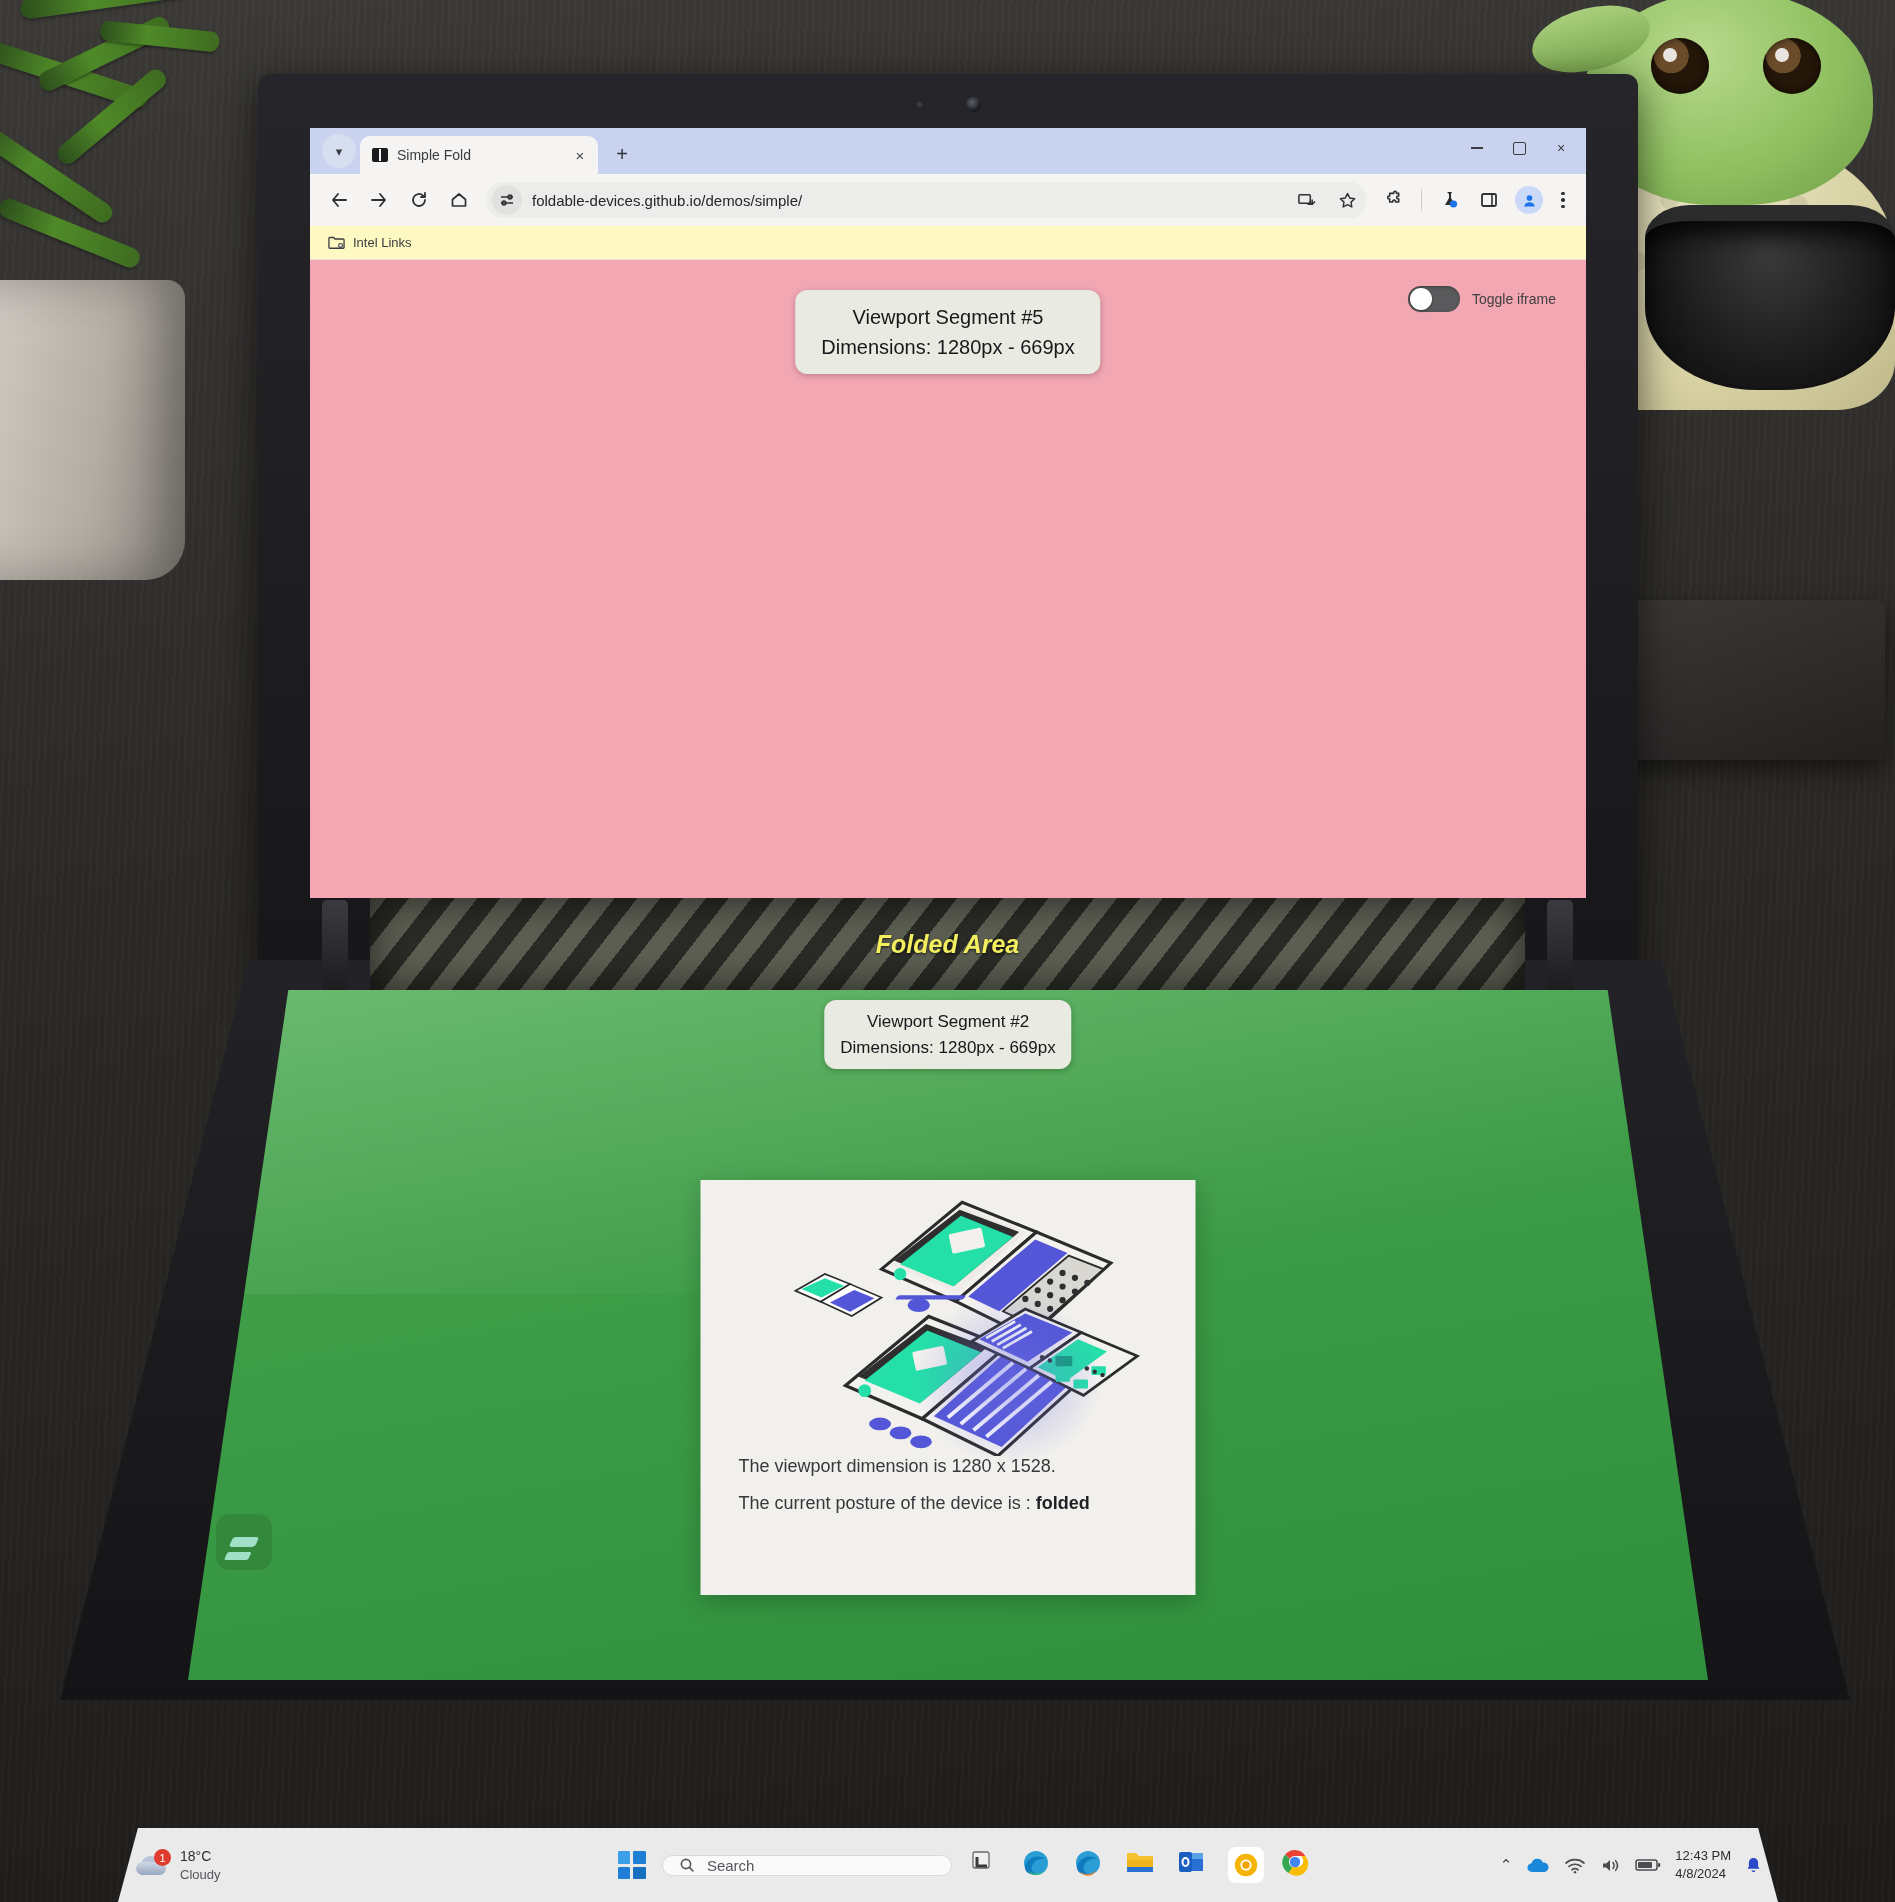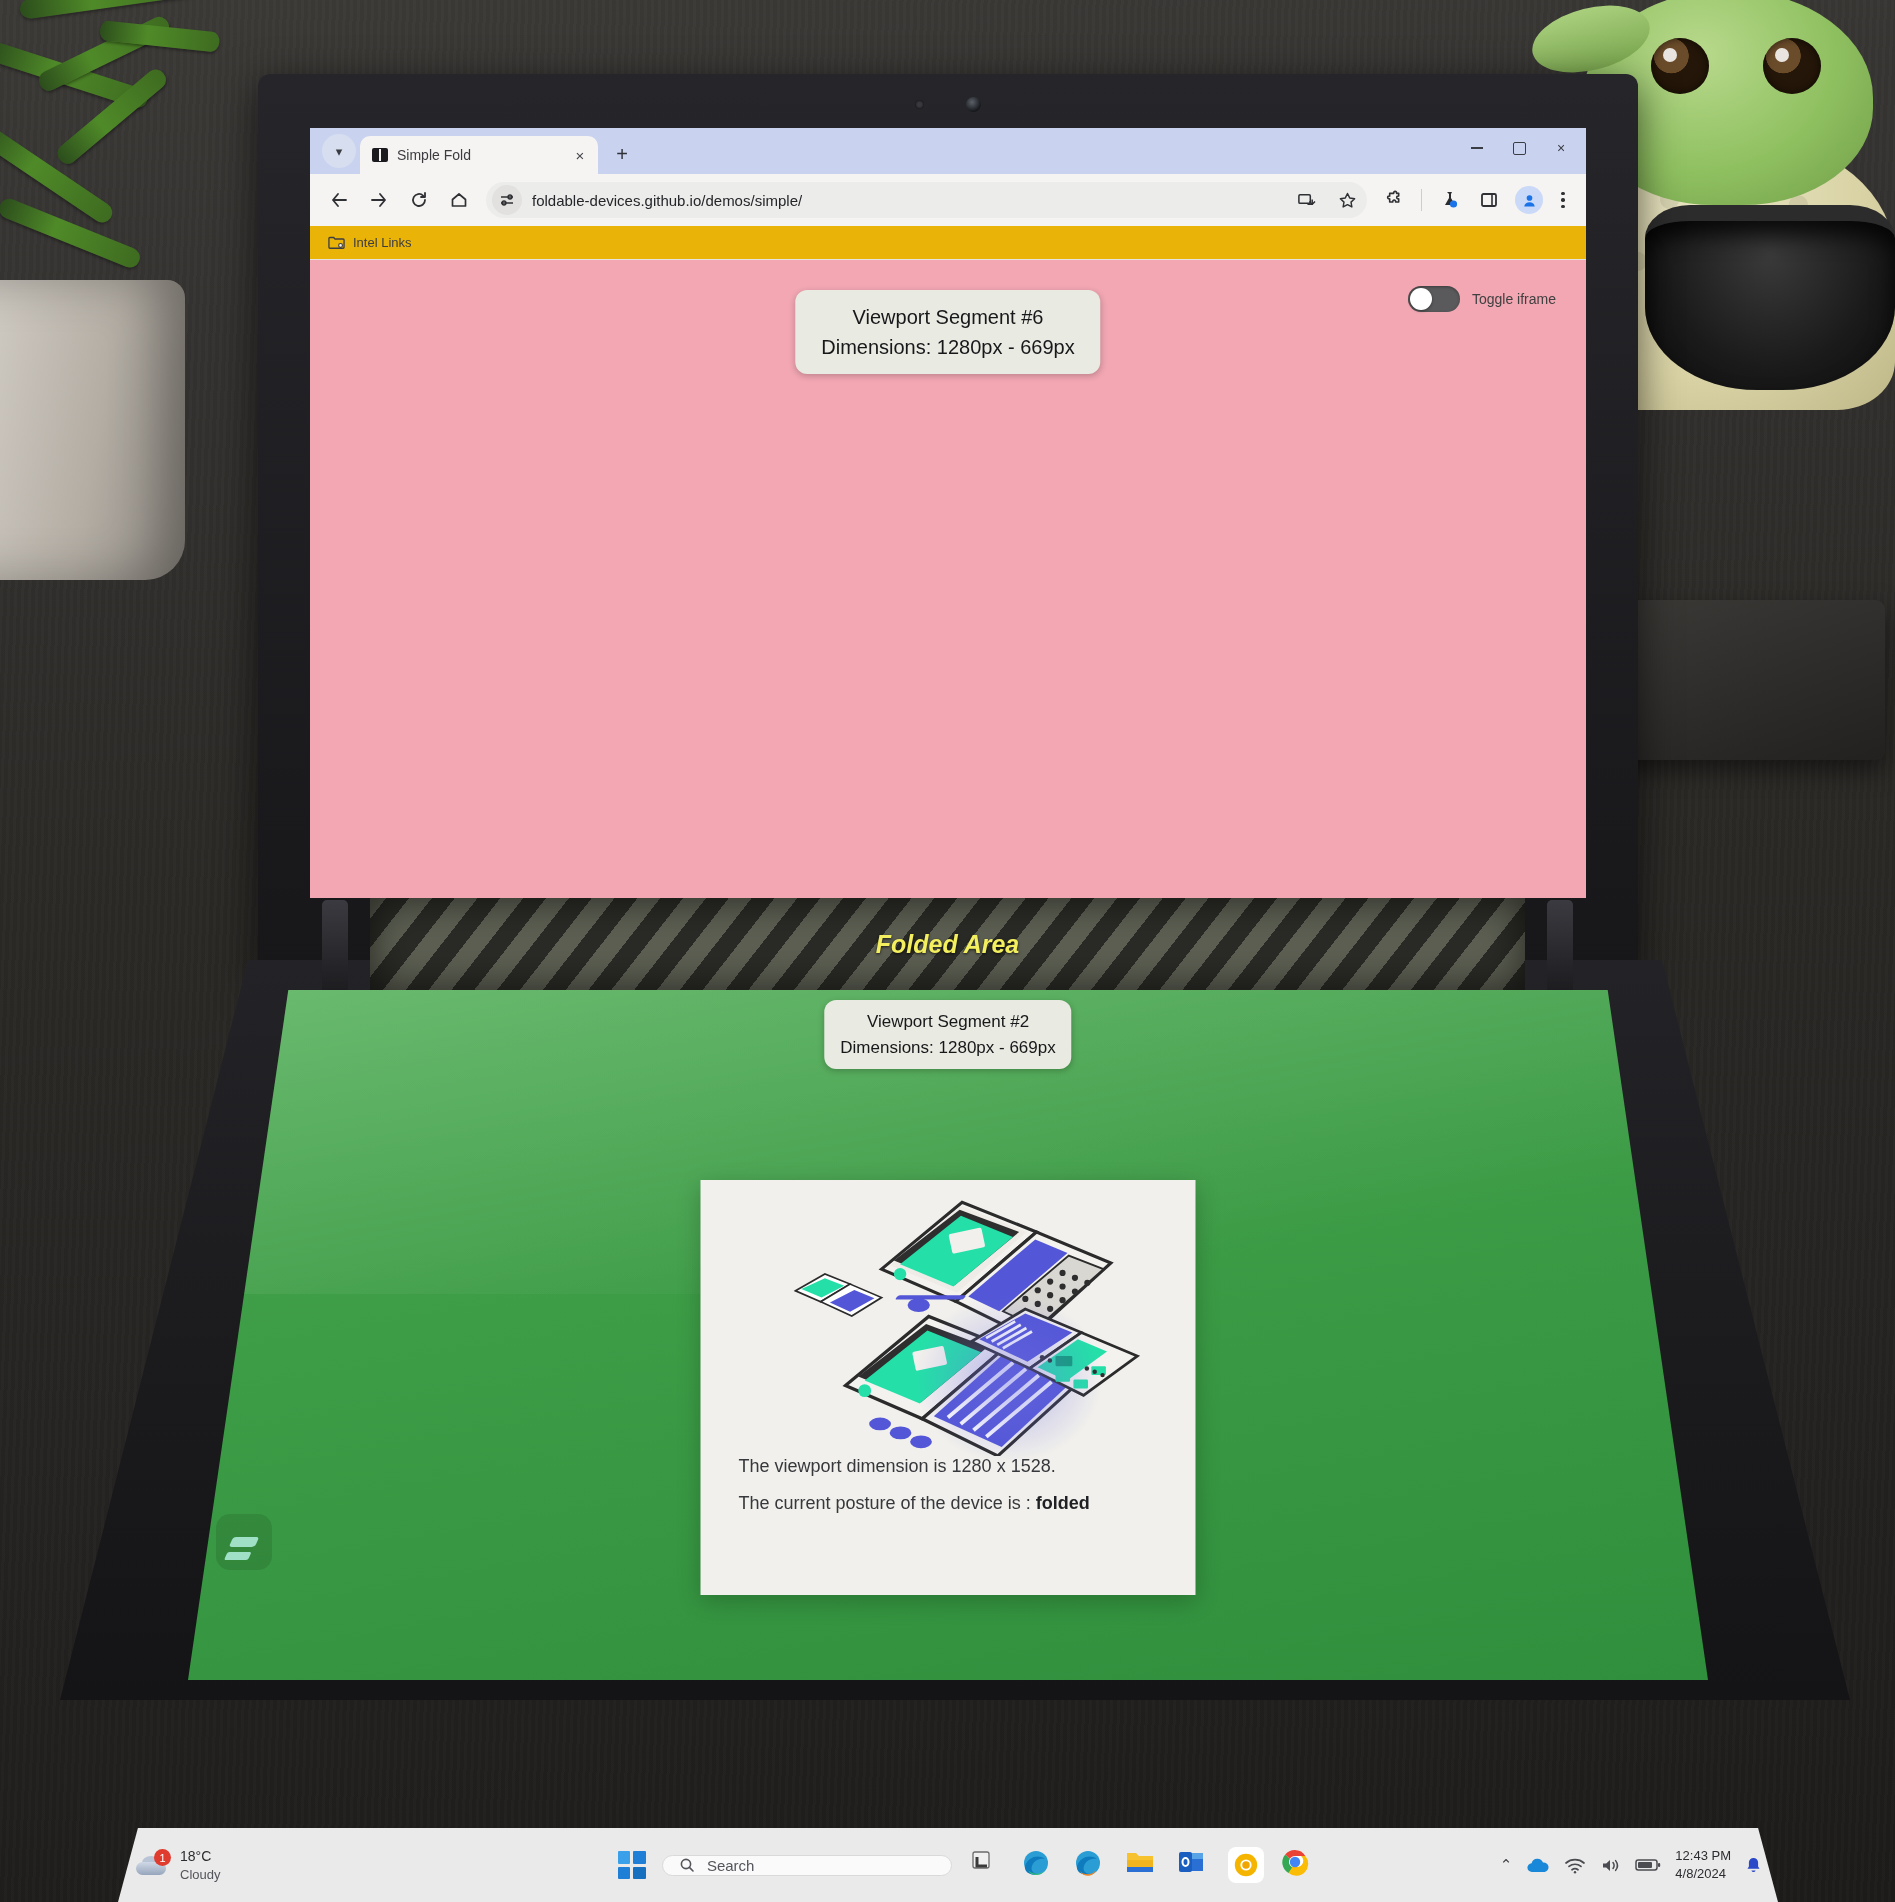--- a/index.html
+++ b/index.html
@@ -169,21 +169,21 @@
   .tb-right { display: flex; align-items: center; gap: 2px; }
   .tb-sep { width:1px; height:22px; background:#cfcdca; margin: 0 6px; }
   .avatar-btn {
     width: 28px; height: 28px; border-radius: 50%; background: #c9d9f7;
     display:flex; align-items:center; justify-content:center; margin: 0 5px;
   }
   .kebab { width: 26px; display:flex; flex-direction:column; align-items:center; gap:3px; }
   .kebab i { width:3.5px;height:3.5px;border-radius:50%;background:#2e3034; }
 
   .bookmarks {
-    height: 34px; background: #eab308; display:flex; align-items:center;
+    height: 34px; background: #fef9c3; display:flex; align-items:center;
     padding-left: 18px; gap: 8px; font-size: 13px; color:#3b3d42; flex:none;
     border-bottom: 1px solid #e6e4e1;
   }
 
   .page-seg1 {
     flex: 1; background: #f2a7b3; position: relative;
   }
   .vp-badge {
     position: absolute; background: #e9eae2; border-radius: 12px;
     padding: 12px 26px; text-align: center; color: #17181a;
@@ -443,21 +443,21 @@
           <svg width="17" height="15" viewBox="0 0 18 15">
               <path d="M1 3.2a1 1 0 0 1 1-1h4l1.4 1.6H16a1 1 0 0 1 1 1v7.8a1 1 0 0 1-1 1H2a1 1 0 0 1-1-1z" fill="none" stroke="#3b3d42" stroke-width="1.4"></path>
               <circle cx="13.3" cy="10.6" r="2" fill="#f6f4f2" stroke="#3b3d42" stroke-width="1.2"></circle>
             </svg>
         </span>
         <span>Intel Links</span>
       </div>
 
       <div class="page-seg1">
         <div class="vp-badge seg1">
-          <div>Viewport Segment #6</div>
+          <div>Viewport Segment #5</div>
           <div>Dimensions: 1280px - 669px</div>
         </div>
         <div class="toggle-wrap">
           <div class="switch">
             <div class="knob"></div>
           </div>
           <div class="toggle-label">Toggle iframe</div>
         </div>
       </div>
 

